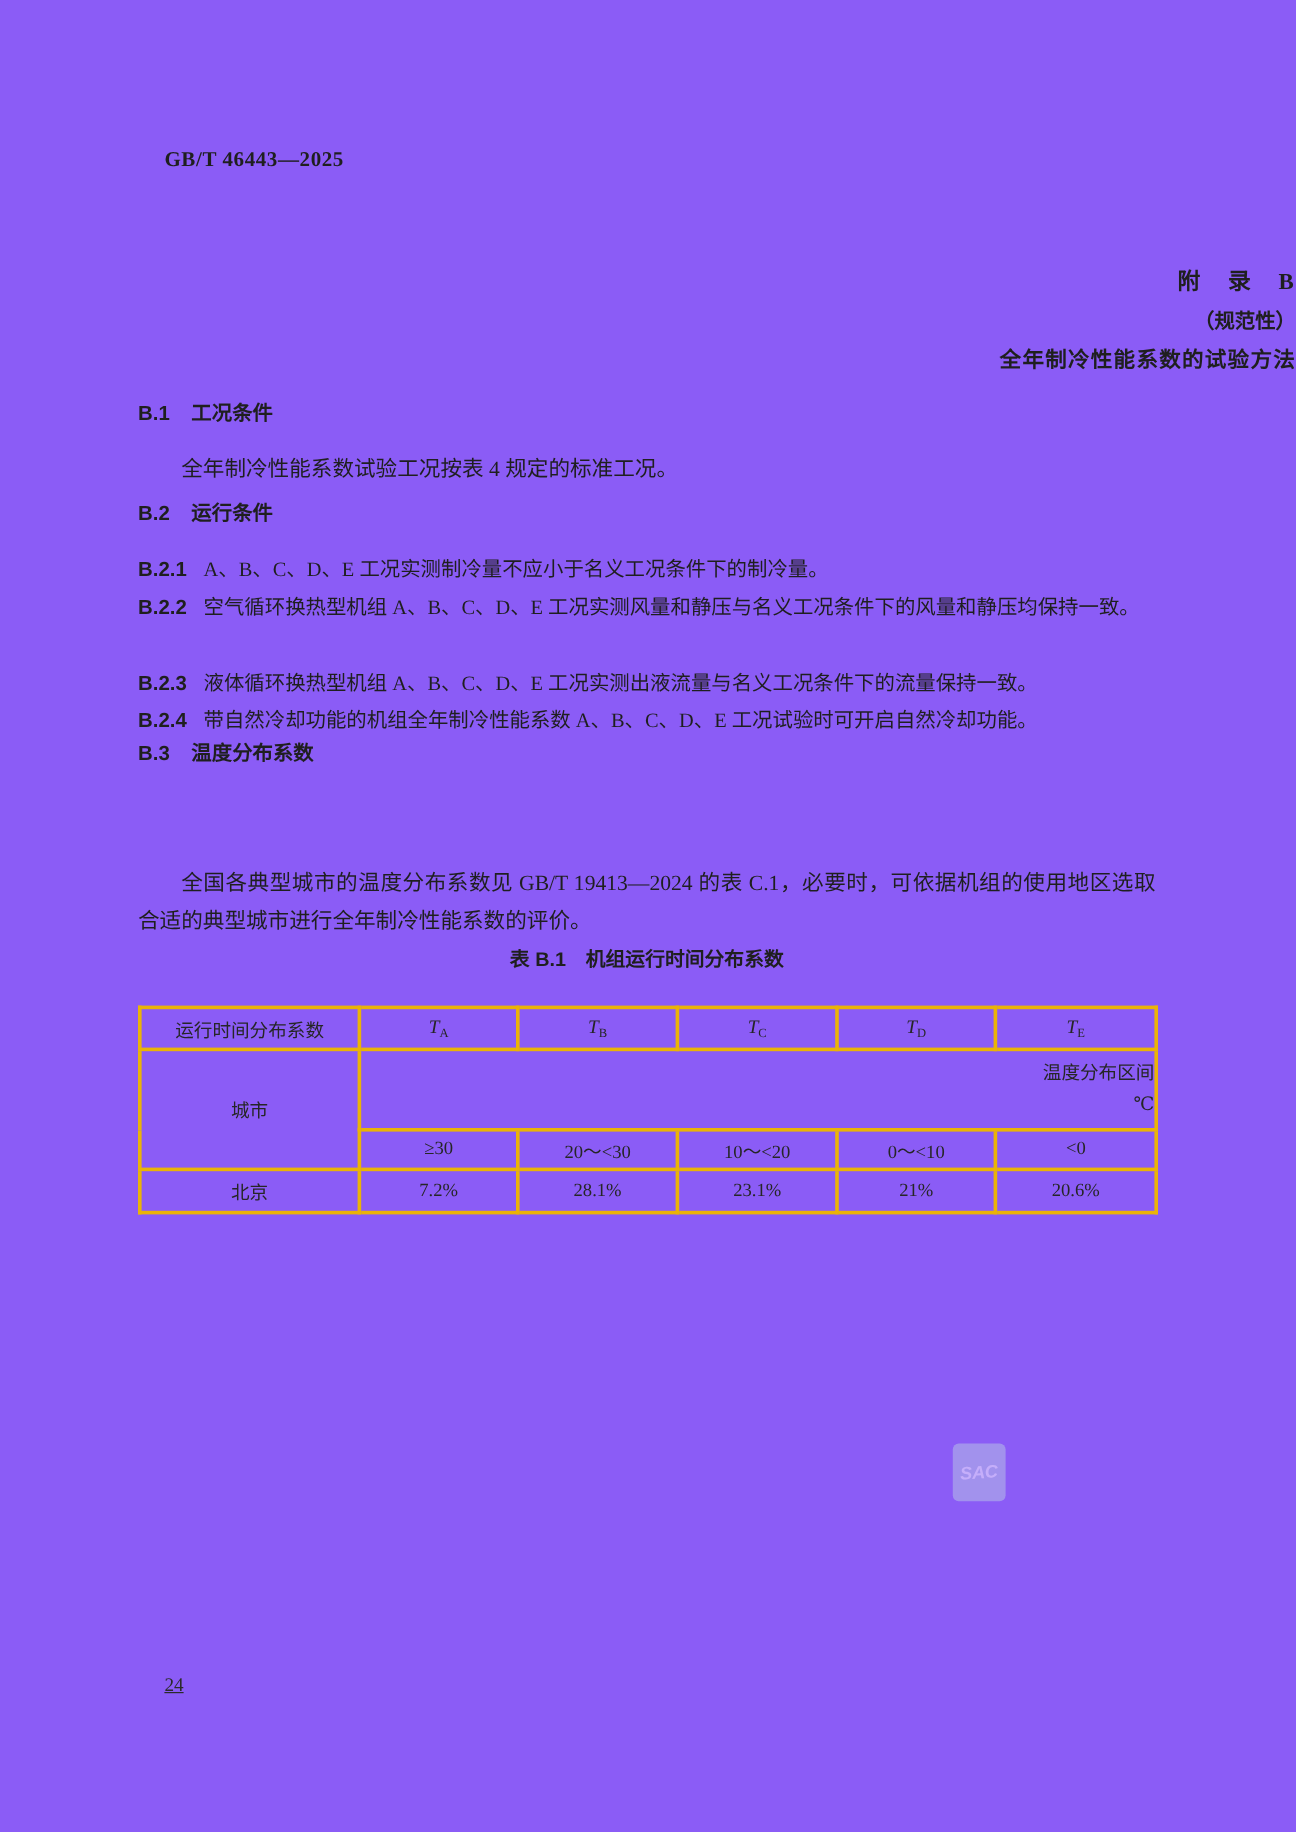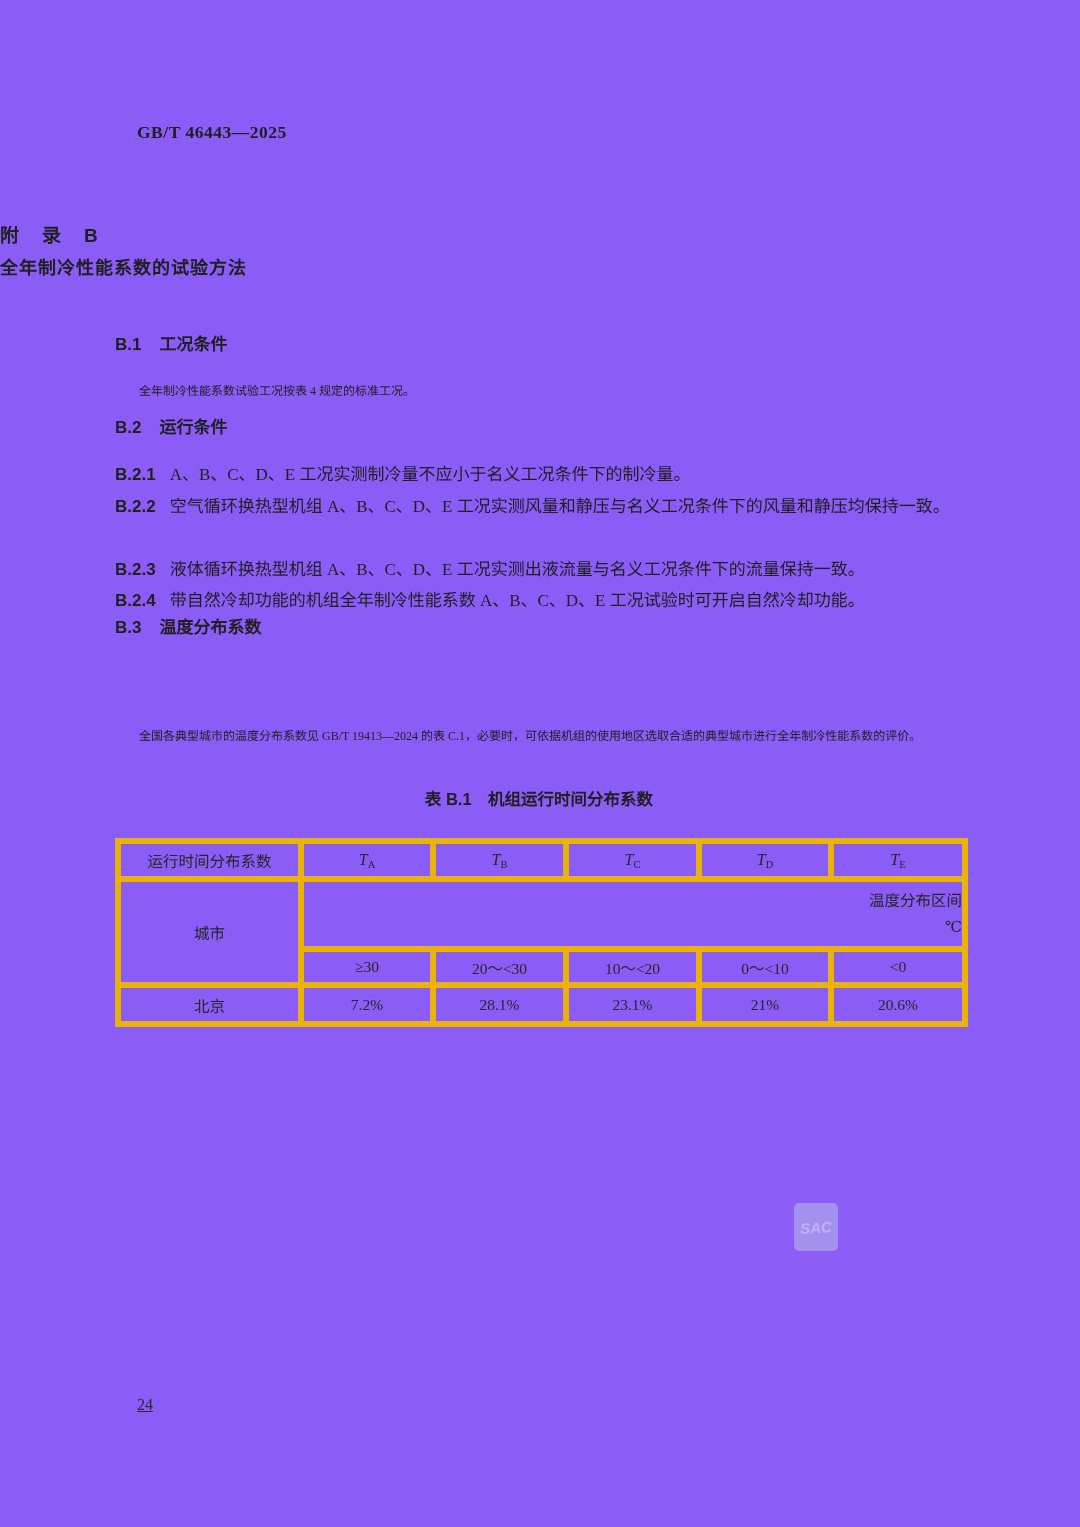--- a/index.html
+++ b/index.html
@@ -12,55 +12,55 @@
     overflow:hidden;
   }
   
   .running-head{
     position:absolute;left:137px;top:122px;
     font-weight:700;font-size:17.5px;letter-spacing:0.5px;
     font-family:"Liberation Serif","DejaVu Serif",serif;
   }
   
   .title-block{
-    position:absolute;left:0;top:219px;width:1080px;text-align:left;
-    font-family:Liberation Sans, sans-serif;
+    position:absolute;left:0;top:219px;width:1080px;text-align:right;
+    font-family:Liberation Serif, serif;
   }
   .title-line1{font-size:19px;font-weight:700;line-height:33px;letter-spacing:2px;}
   .title-line2{font-size:17px;font-weight:700;line-height:32px;}
   .title-line3{font-size:18px;font-weight:700;line-height:32px;letter-spacing:1px;}
   
   .content{position:absolute;left:115px;width:848px;}
   .heading{
     font-family:"Liberation Sans","DejaVu Sans",sans-serif;
     font-weight:700;font-size:17px;line-height:22px;
   }
   .heading .num{margin-right:18px;}
   .para{
-    font-size:12px;line-height:31px;text-align:justify;margin:0;
+    font-size:18px;line-height:31px;text-align:justify;margin:0;
   }
   .indent{text-indent:2em;}
   .clause{font-size:17px;line-height:31px;text-align:justify;margin:0;}
   .clause-num{
     font-family:"Liberation Sans","DejaVu Sans",sans-serif;
     font-weight:700;margin-right:14px;
   }
   
   .table-caption{
     position:absolute;left:115px;width:848px;top:786px;
     text-align:center;font-family:"Liberation Sans","DejaVu Sans",sans-serif;
     font-weight:700;font-size:16.5px;
   }
   table.btable{
     position:absolute;left:115px;top:838px;
     width:847px;border-collapse:collapse;table-layout:fixed;
     border:2px solid #2b2b2b;
   }
   table.btable td{
-    border:6px solid #eab308;
+    border:3px solid #eab308;
     text-align:center;vertical-align:middle;
     font-size:15.5px;color:#262626;
     padding:0;
   }
   .r1 td{height:32px;}
   .r2 td{height:64px;}
   .r3 td{height:30px;}
   .r4 td{height:33px;}
   .tvar{font-style:italic;font-family:"Liberation Serif","DejaVu Serif",serif;font-size:16px;}
   .tvar-sub{font-size:10.5px;vertical-align:-3px;letter-spacing:0;}
@@ -82,20 +82,21 @@
 </style>
 </head>
 <body>
 
 <div class="page">
 
   <div class="running-head">GB/T 46443—2025</div>
 
   <div class="title-block">
     <div class="title-line1">附　录　B</div>
+    <div class="title-line2">（规范性）</div>
     <div class="title-line3">全年制冷性能系数的试验方法</div>
   </div>
 
   <div class="content heading" style="top:334px;">
     <span class="num">B.1</span><span>工况条件</span>
   </div>
   <p class="content para indent" style="top:376px;">全年制冷性能系数试验工况按表 4 规定的标准工况。</p>
 
   <div class="content heading" style="top:417px;">
     <span class="num">B.2</span><span>运行条件</span>

